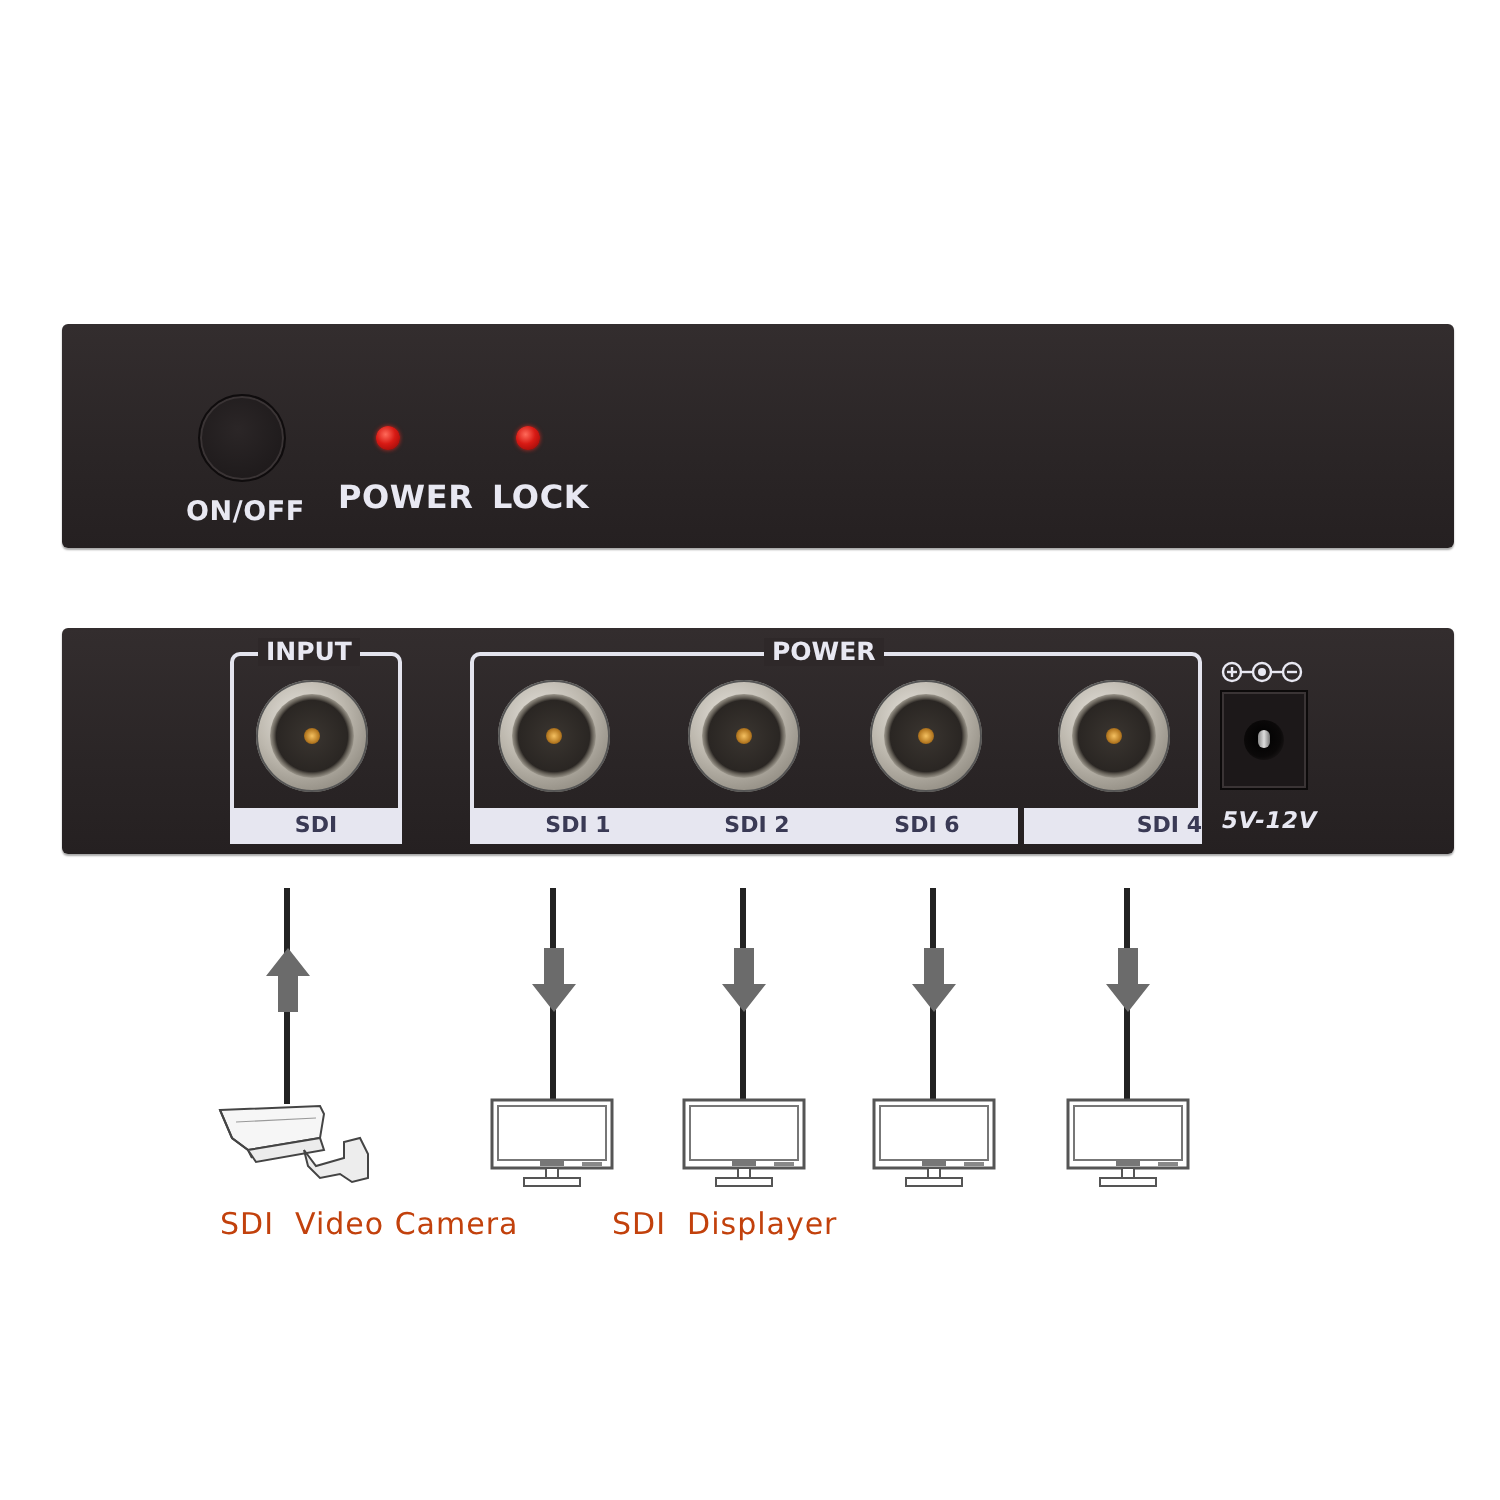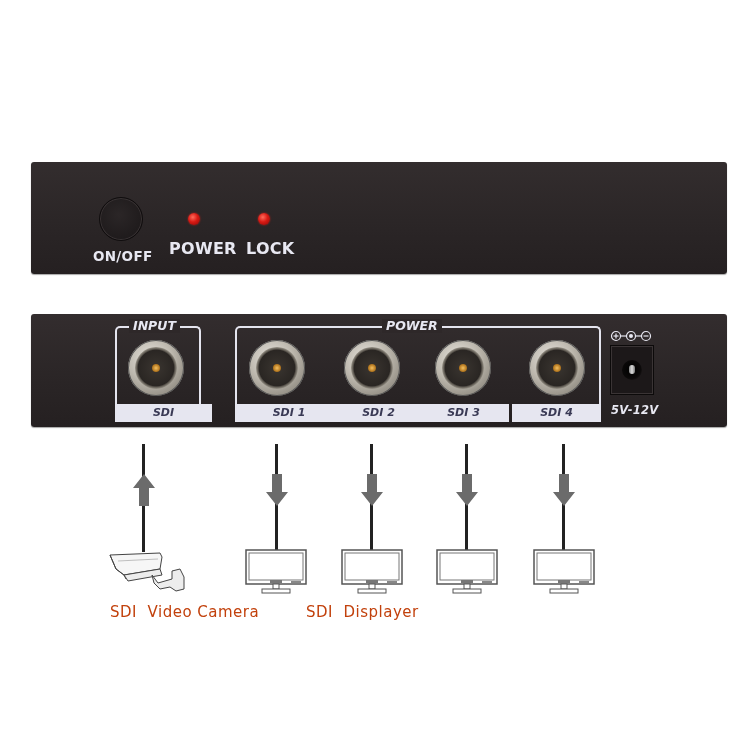--- a/index.html
+++ b/index.html
@@ -30,21 +30,21 @@
     .lbl {
       position: absolute; color: #e8e8f2; font-weight: bold; font-size: 16px; letter-spacing: 0.3px;
       font-family: "DejaVu Sans", sans-serif;
     }
     .lbl.onoff { left: 62px; top: 86px; font-size: 13.5px; }
     .lbl.power { left: 138px; top: 77px; }
     .lbl.lock  { left: 215px; top: 77px; }
 
     
     .group-frame {
-      position: absolute; border: 2px solid #e4e4ee; border-radius: 5px; border-bottom: none; font-style: italic;
+      position: absolute; border: 2px solid #e4e4ee; border-radius: 5px; border-bottom: none;
     }
     .group-frame.input  { left: 84px; top: 12px; width: 82px; height: 94px; }
     .group-frame.output { left: 204px; top: 12px; width: 362px; height: 94px; }
     .group-title {
       position: absolute; top: -9px; background: #2e2829; color: #e8e8f2; font-weight: bold;
       font-size: 12.5px; padding: 0 4px; line-height: 14px; font-family: "DejaVu Sans", sans-serif;
     }
     .group-frame.input .group-title { left: 12px; }
     .group-frame.output .group-title { left: 145px; }
 
@@ -112,21 +112,21 @@
 </div>
 
 <div class="panel rear">
 
   <div class="group-frame input">
     <span class="group-title">INPUT</span>
     <div class="bnc" style="left:11px; top:12px;">
       <div class="ring"></div>
       <div class="pin"></div>
     </div>
-    <div class="port-strip" style="left:-2px; width:97px;">SDI</div>
+    <div class="port-strip" style="left:-2px; width:86px;">SDI</div>
   </div>
 
   <div class="group-frame output">
     <span class="group-title">POWER</span>
 
     <div class="bnc" style="left:12px; top:12px;">
       <div class="ring"></div>
       <div class="pin"></div>
     </div>
     <div class="bnc" style="left:107px; top:12px;">
@@ -137,22 +137,22 @@
       <div class="ring"></div>
       <div class="pin"></div>
     </div>
     <div class="bnc" style="left:292px; top:12px;">
       <div class="ring"></div>
       <div class="pin"></div>
     </div>
 
     <div class="port-strip" style="left:-2px; width:108px;">SDI 1</div>
     <div class="port-strip" style="left:87px; width:109px;">SDI 2</div>
-    <div class="port-strip" style="left:181px; width:91px;">SDI 3</div>
-    <div class="port-strip" style="left:275px; width:89px;">SDI 4</div>
+    <div class="port-strip" style="left:181px; width:91px;">SDI 6</div>
+    <div class="port-strip" style="left:275px; width:89px;text-align:right;">SDI 4</div>
   </div>
 
   <svg class="dc-sym" viewBox="0 0 42 12">
     <circle cx="6" cy="6" r="4.5" fill="none" stroke="#e8e8f2" stroke-width="1.2"></circle>
     <line x1="3.5" y1="6" x2="8.5" y2="6" stroke="#e8e8f2" stroke-width="1.2"></line>
     <line x1="6" y1="3.5" x2="6" y2="8.5" stroke="#e8e8f2" stroke-width="1.2"></line>
     <line x1="10.5" y1="6" x2="16.5" y2="6" stroke="#e8e8f2" stroke-width="1.2"></line>
     <circle cx="21" cy="6" r="4.5" fill="none" stroke="#e8e8f2" stroke-width="1.2"></circle>
     <circle cx="21" cy="6" r="2" fill="#e8e8f2"></circle>
     <line x1="25.5" y1="6" x2="31.5" y2="6" stroke="#e8e8f2" stroke-width="1.2"></line>

